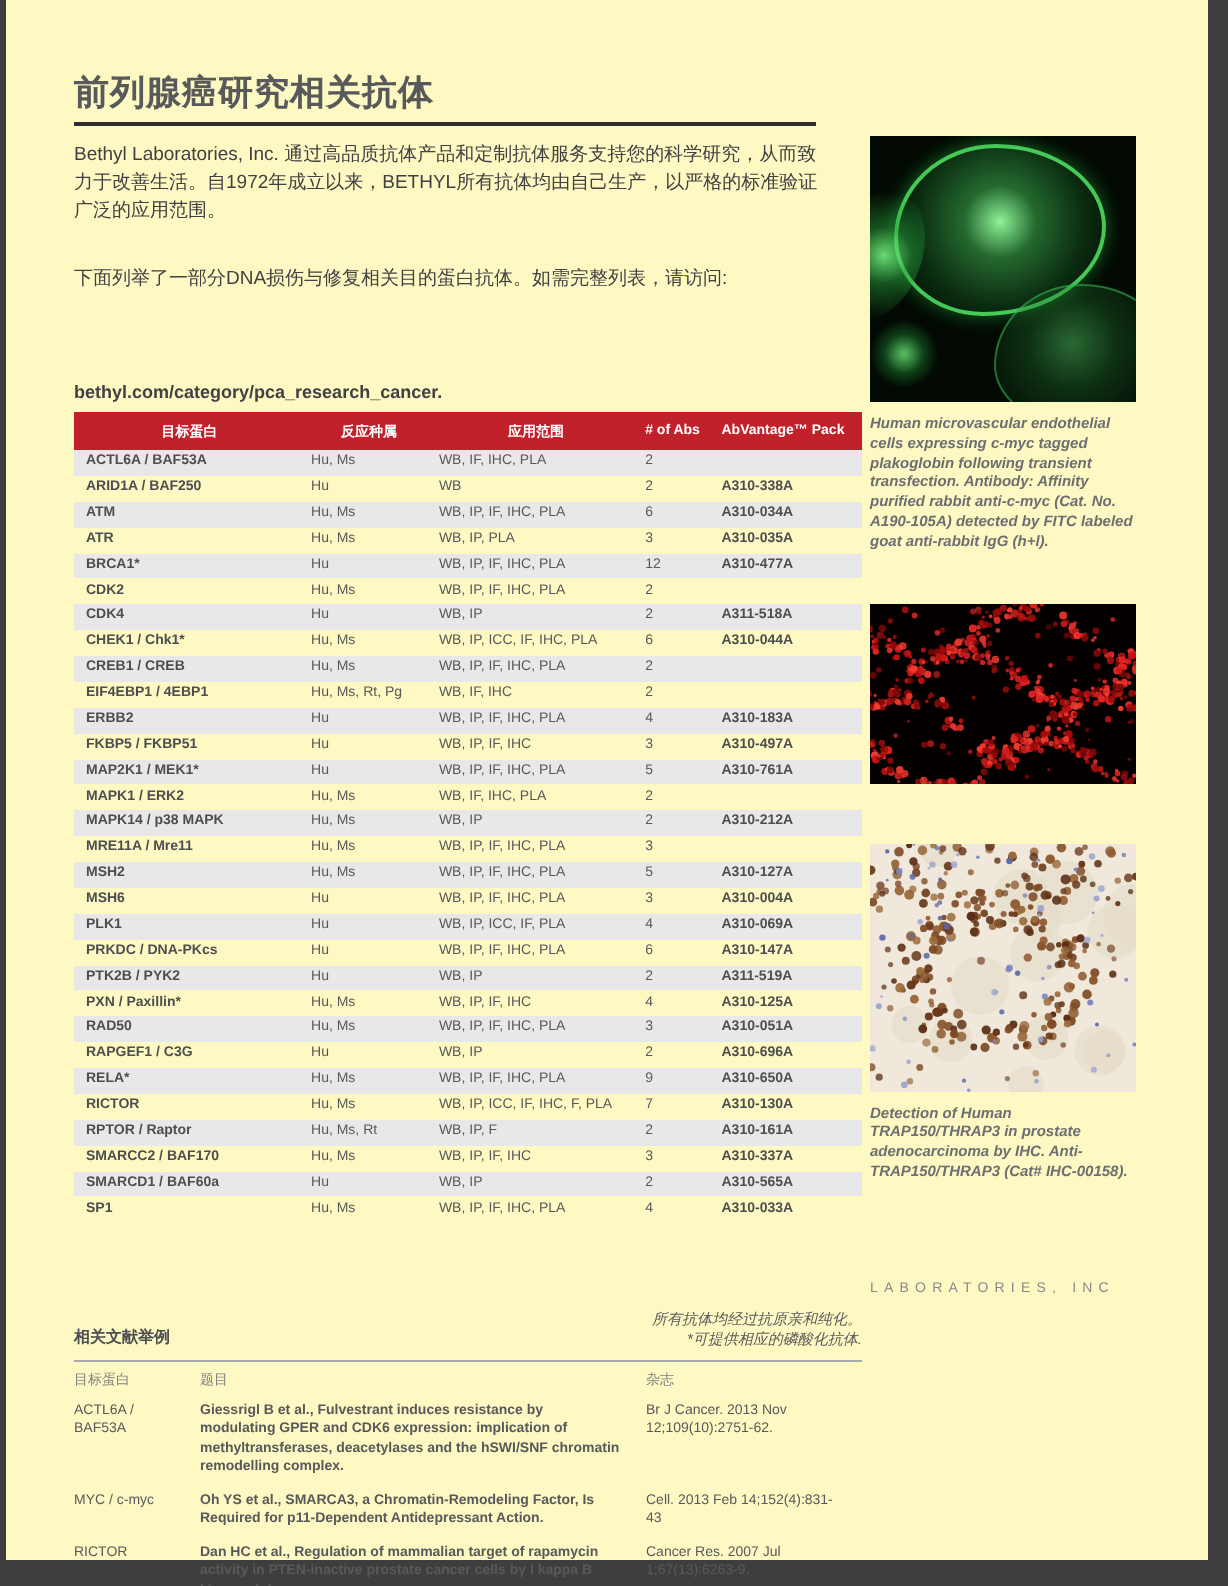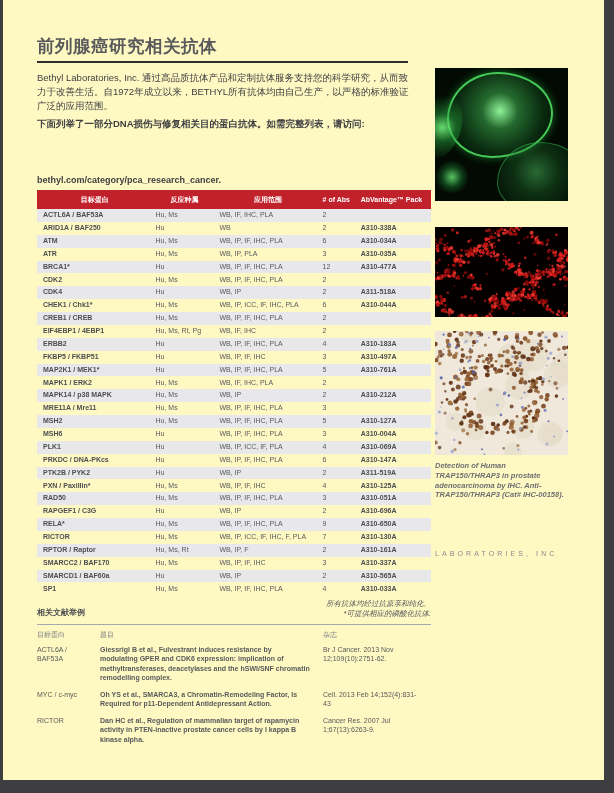--- a/index.html
+++ b/index.html
@@ -18,21 +18,21 @@
   .left-col { position:absolute; left:34px; top:36px; width:394px; }
   .doc-title {
     font-size:17.5px; font-weight:bold; color:#58595B;
     letter-spacing:0.5px; margin:0; line-height:20px;
   }
   .title-rule { width:371px; height:2px; background:#2E2D2F; margin-top:5px; }
   .intro {
     margin-top:8px; width:378px;
     font-size:9.5px; font-weight:normal; color:#414042; line-height:14px;
   }
-  .listing { margin-top:4px; width:378px; font-size:9.5px; font-weight:bold; color:#414042; line-height:13px; }
+  .listing { margin-top:20px; width:378px; font-size:9.5px; font-weight:normal; color:#414042; line-height:13px; }
   .listing-url { font-size:9px; font-weight:bold; color:#414042; line-height:13px;margin-top:44px; }
 
   
   table.ab { border-collapse:collapse; width:394px; margin-top:3px; table-layout:fixed; }
   table.ab th {
     background:#C1212B; color:#fff; font-size:7px; font-weight:bold;
     height:19px; padding:0 3px; text-align:center;
   }
   table.ab th.h-abs, table.ab th.h-pack { text-align:left; }
   table.ab td {
@@ -42,21 +42,21 @@
   table.ab tr.even td { background:#E8E8EA; }
   table.ab td.target { font-weight:bold; color:#4D4E50; padding-left:6px; }
   table.ab td.pack { font-weight:bold; color:#4D4E50; }
   .w-target { width:112px; } .w-species { width:62px; } .w-apps { width:100px; }
   .w-abs { width:37px; } .w-pack { width:71px; }
 
   .foot-row { display:flex; justify-content:space-between; align-items:flex-end; margin-top:4px; }
   .refs-heading { font-size:8px; font-weight:bold; color:#4D4E50; }
   .table-footnote {
     text-align:right; font-style:italic; font-size:7.5px;
-    color:#58595B; line-height:9.5px;
+    color:#58595B; line-height:9.5px;margin-top:40px;
   }
   .refs-table { margin-top:6px; border-top:1px solid #A7A9AC; padding-top:5px; }
   .refs-grid {
     display:grid; grid-template-columns:63px 223px 108px;
     font-size:7px; line-height:9.5px; color:#58595B; column-gap:0;
   }
   .refs-grid .rh { color:#808285; margin-bottom:5px; }
   .refs-grid .cell { margin-bottom:7px; padding-right:12px; }
   .refs-grid .ref-title { font-weight:bold; }
 
@@ -385,20 +385,21 @@
 
   <div class="right-col">
 
     <div class="fig">
       <div class="img-green">
         <div class="cell1"></div>
         <div class="cell2"></div>
         <div class="patch1"></div>
         <div class="patch2"></div>
       </div>
+      <div class="fig-cap">Human microvascular endothelial cells expressing c-myc tagged plakoglobin following transient transfection. Antibody:  Affinity purified rabbit anti-c-myc (Cat. No. A190-105A) detected by FITC labeled goat anti-rabbit IgG (h+l).</div>
     </div>
 
     <div class="fig" style="margin-top:26px;">
       <svg class="img-red" id="svg-red" viewBox="0 0 133 90">
           <circle cx="5.1" cy="15.6" r="1.7" fill="#7E0808" opacity="0.9814661221958073"></circle>
           <circle cx="-2.5" cy="9.3" r="1.2" fill="#C21414" opacity="0.896694389123793"></circle>
           <circle cx="6.2" cy="12.3" r="1.9" fill="#7E0808" opacity="0.8274263795825776"></circle>
           <circle cx="-0.5" cy="12.5" r="1.9" fill="#9E0B0B" opacity="0.7979966608332455"></circle>
           <circle cx="1.4" cy="21.8" r="0.9" fill="#E02525" opacity="0.9512572483863948"></circle>
           <circle cx="1.8" cy="18.9" r="1.0" fill="#F23B30" opacity="0.8561023970162973"></circle>
@@ -1072,21 +1073,21 @@
           <circle cx="70.3" cy="79.7" r="1.4" fill="#7E0808" opacity="0.6991202271539346"></circle>
           <circle cx="71.0" cy="32.9" r="1.5" fill="#C21414" opacity="0.5304451109983237"></circle>
           <circle cx="30.3" cy="69.8" r="1.7" fill="#E02525" opacity="0.6680233654417207"></circle>
           <circle cx="122.6" cy="88.0" r="1.1" fill="#E02525" opacity="0.550525975623413"></circle>
           <circle cx="129.7" cy="77.7" r="0.7" fill="#9E0B0B" opacity="0.807709104897319"></circle>
           <circle cx="22.3" cy="5.7" r="1.5" fill="#E02525" opacity="0.8553293121770627"></circle>
           <circle cx="6.6" cy="75.2" r="1.5" fill="#C21414" opacity="0.8525351140427102"></circle>
         </svg>
     </div>
 
-    <div class="fig" style="margin-top:14px;">
+    <div class="fig" style="margin-top:30px;">
       <svg class="img-brown" id="svg-brown" viewBox="0 0 133 124">
           <circle cx="85.7" cy="37.3" r="10.1" fill="#E4DAC6" opacity="0.55"></circle>
           <circle cx="132.6" cy="35.6" r="16.0" fill="#E4DAC6" opacity="0.55"></circle>
           <circle cx="114.9" cy="103.2" r="12.6" fill="#E4DAC6" opacity="0.55"></circle>
           <circle cx="84.2" cy="54.8" r="13.9" fill="#E4DAC6" opacity="0.55"></circle>
           <circle cx="98.0" cy="24.3" r="15.8" fill="#E4DAC6" opacity="0.55"></circle>
           <circle cx="40.3" cy="98.2" r="10.8" fill="#E4DAC6" opacity="0.55"></circle>
           <circle cx="19.9" cy="90.3" r="9.3" fill="#E4DAC6" opacity="0.55"></circle>
           <circle cx="75.6" cy="26.5" r="14.0" fill="#E4DAC6" opacity="0.55"></circle>
           <circle cx="88.1" cy="96.9" r="11.0" fill="#E4DAC6" opacity="0.55"></circle>

